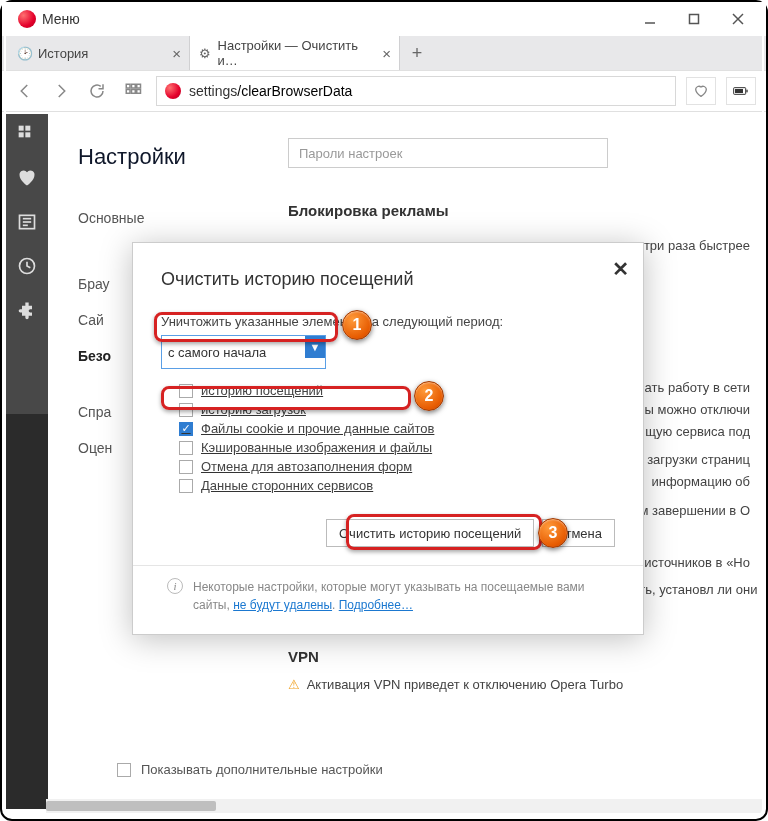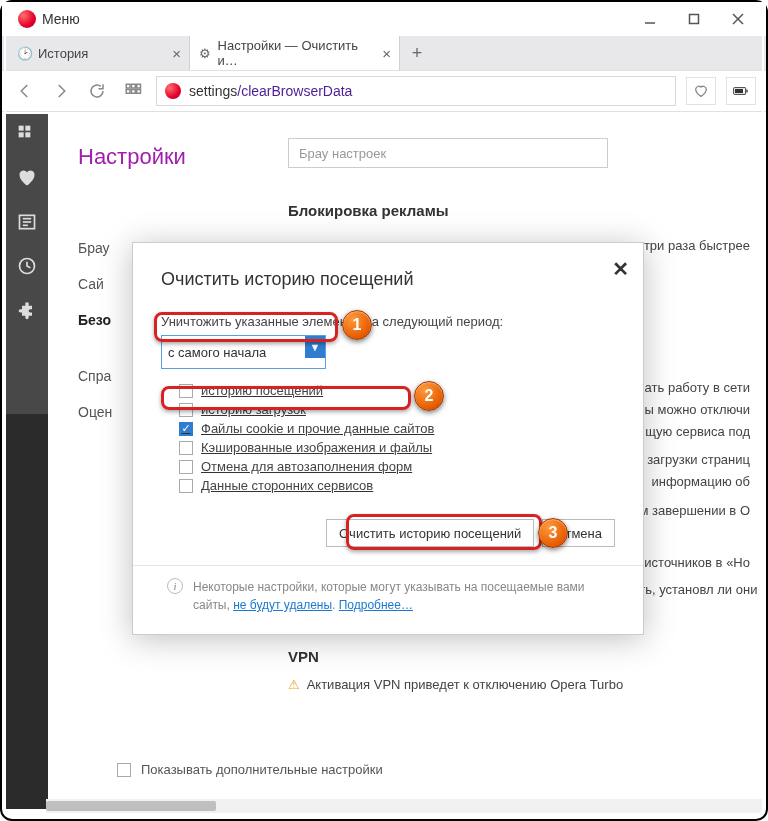--- a/index.html
+++ b/index.html
@@ -25,32 +25,32 @@
 .tab .tab-close { margin-left: auto; font-size: 15px; color: #666; }
 .newtab { width: 34px; display: flex; align-items: center; justify-content: center; color: #666; font-size: 18px; }
 
 
 .navbar { height: 42px; background: #fff; border-top: 1px solid #e0e0e0; border-bottom: 1px solid #e0e0e0; display: flex; align-items: center; gap: 10px; padding: 0 10px; }
 .nav-btn { width: 26px; height: 26px; display: flex; align-items: center; justify-content: center; color: #666; }
 .nav-btn svg { width: 18px; height: 18px; stroke: #888; stroke-width: 2; fill: none; }
 .addr { flex: 1; display: flex; align-items: center; height: 30px; border: 1px solid #d8d8d8; background: #fff; padding: 0 8px; gap: 8px; }
 .addr .opera-o { width: 16px; height: 16px; border-radius: 50%; background: radial-gradient(circle at 30% 30%, #ff7070, #e4002b 60%, #b00020); }
 .addr .addr-text { font-size: 14px; color: #333; }
-.addr .addr-text .dim { color: #4c1d95; }
+.addr .addr-text .dim { color: #000000; }
 .heart-btn, .bat-btn { width: 30px; height: 28px; border: 1px solid #e2e2e2; display: flex; align-items: center; justify-content: center; }
 .heart-btn svg, .bat-btn svg { width: 16px; height: 14px; }
 
 
 .content { position: absolute; left: 4px; right: 4px; top: 112px; bottom: 10px; display: flex; }
 .leftrail { width: 42px; background: #484848; display: flex; flex-direction: column; align-items: center; padding-top: 10px; gap: 24px; color: #ddd; }
 .leftrail::before { content: ""; position: absolute; left: 0; top: 300px; bottom: 0; width: 42px; background: #2b2b2b; }
 .leftrail .rail-icon { width: 20px; height: 20px; z-index: 1; }
 .settings-body { flex: 1; background: #fff; display: flex; }
 .settings-nav { width: 240px; padding: 30px 18px 0 30px; }
-.settings-nav h1 { font-size: 22px; font-weight: normal; color: #a21caf; margin-bottom: 30px; }
+.settings-nav h1 { font-size: 22px; font-weight: normal; color: #0f172a; margin-bottom: 30px; }
 .settings-nav .navitem { color: #555; font-size: 14px; padding: 10px 0; }
 .settings-nav .navitem.bold { font-weight: bold; color: #222; }
 .settings-main { flex: 1; padding: 24px 0 0 0; }
 .search-box { width: 320px; height: 30px; border: 1px solid #ccc; padding: 0 10px; color: #999; font-size: 13px; display: flex; align-items: center; }
 .section-h { margin-top: 34px; font-size: 15px; font-weight: 600; color: #333; margin-bottom: 10px; }
 .bg-line { font-size: 13px; color: #444; line-height: 1.7; padding-right: 12px; }
 .link-blue { color: #1b78d0; text-decoration: underline; }
 .chk-row { display: flex; align-items: center; gap: 7px; font-size: 13px; color: #444; padding: 2px 0; }
 .chk { width: 14px; height: 14px; border: 1px solid #aaa; display: inline-block; }
 .footer-opt { position: absolute; left: 115px; bottom: 42px; display: flex; align-items: center; gap: 10px; color: #555; font-size: 13px; }
@@ -185,31 +185,32 @@
           <polyline points="12 7 12 12 16 14"></polyline>
         </svg>
       <svg class="rail-icon" viewBox="0 0 24 24" fill="#ddd">
           <path d="M10 3h4v4h4v4h-2a2 2 0 1 0 0 4h2v4h-4v2a2 2 0 1 1-4 0v-2H6v-4H4a2 2 0 1 1 0-4h2V7h4z"></path>
         </svg>
     </div>
 
     <div class="settings-body">
       <div class="settings-nav">
         <h1>Настройки</h1>
+        <div class="navitem">Основные</div>
         <div style="height:30px"></div>
         <div class="navitem">Брау</div>
         <div class="navitem">Сай</div>
         <div class="navitem bold">Безо</div>
         <div style="height:20px"></div>
         <div class="navitem">Спра</div>
         <div class="navitem">Оцен</div>
       </div>
 
       <div class="settings-main">
-        <div class="search-box">Брау настроек</div>
+        <div class="search-box">Пароли настроек</div>
         <div class="section-h">Блокировка рекламы</div>
         <div style="height:6px"></div>
         <div class="bg-line" style="text-align:right">три раза быстрее</div>
         <div style="height:120px"></div>
         <div class="bg-line" style="text-align:right">лать работу в сети</div>
         <div class="bg-line" style="text-align:right">ы можно отключи</div>
         <div class="bg-line" style="text-align:right">щую сервиса под</div>
         <div style="height:6px"></div>
         <div class="bg-line" style="text-align:right">я загрузки страниц</div>
         <div class="bg-line" style="text-align:right">информацию об</div>

